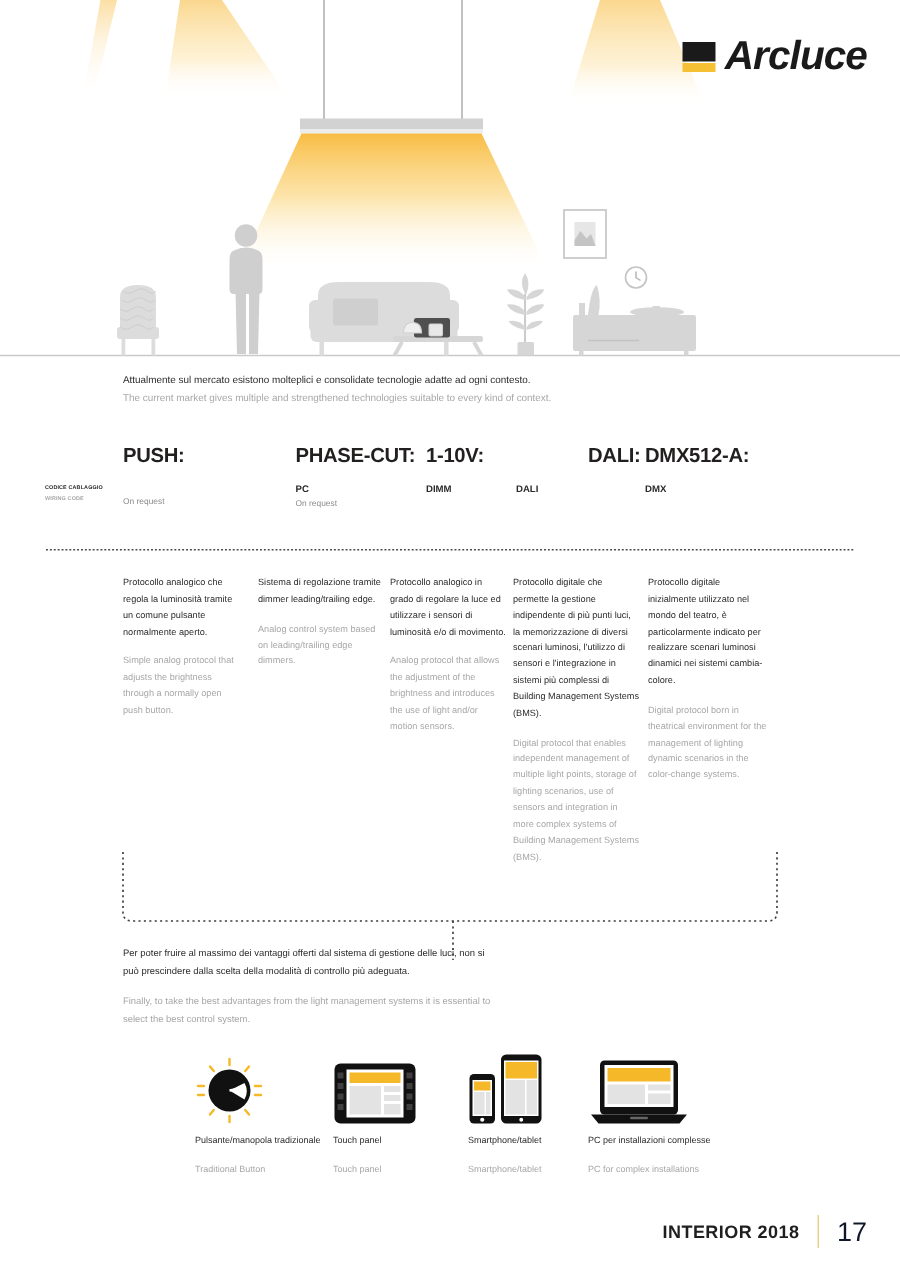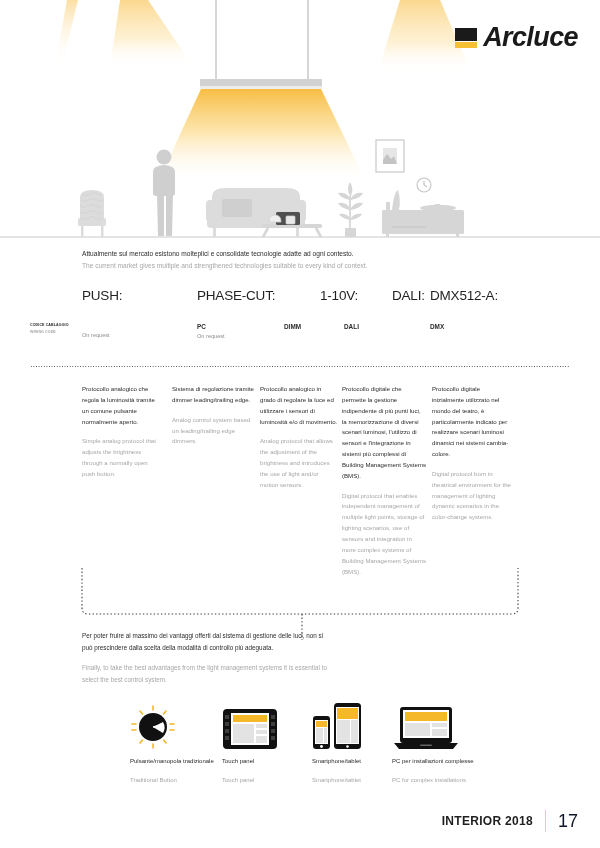--- a/index.html
+++ b/index.html
@@ -24,21 +24,21 @@
   .logo-word { font-size:27px; font-weight:bold; letter-spacing:-0.6px; color:#1a1a1a;font-style:italic; }
 
   
   .it { color:#2b2b2b; }
   .en { color:#a7a7a7; }
 
   .intro { position:absolute; left:82px; top:248px; width:460px; font-size:6.6px; line-height:1.85; }
 
   
   #headers { position:absolute; left:82px; top:288px; width:500px; height:20px; }
-  .phead { position:absolute; top:0; font-size:13.5px; font-weight:normal; white-space:nowrap; letter-spacing:-0.2px; }
+  .phead { position:absolute; top:8px; font-size:13.5px; font-weight:bold; white-space:nowrap; letter-spacing:-0.2px; }
 
   
   #codewrap { position:absolute; left:30px; top:322px; width:560px; height:30px; }
   .codelabel { position:absolute; left:0; top:0; font-size:3.6px; font-weight:bold; line-height:1.85; color:#2b2b2b; letter-spacing:0.1px; }
   .codelabel .g { color:#a7a7a7; }
   .codecell { position:absolute; top:0; width:120px; }
   .codecell .bold { font-size:6.4px; font-weight:bold; color:#2b2b2b; line-height:1.5; min-height:9px; }
   .codecell .sub { font-size:5.6px; color:#8d8d8d; line-height:1.5; }
 
   
@@ -202,21 +202,21 @@
 </div>
 
 <div class="intro">
   <div class="it">Attualmente sul mercato esistono molteplici e consolidate tecnologie adatte ad ogni contesto.</div>
   <div class="en">The current market gives multiple and strengthened technologies suitable to every kind of context.</div>
 </div>
 
 <div id="headers">
     <div class="phead" style="left: 0px;">PUSH:</div>
     <div class="phead" style="left: 115px;">PHASE-CUT:</div>
-    <div class="phead" style="left: 202px; margin-left: 36px;">1-10V:</div>
+    <div class="phead" style="left: 202px;">1-10V:</div>
     <div class="phead" style="left: 262px; padding-left: 48px;">DALI:</div>
     <div class="phead" style="left: 348px;">DMX512-A:</div>
   </div>
 
 <div id="codewrap">
   <div class="codelabel">
     <div>CODICE CABLAGGIO</div>
     <div class="g">WIRING CODE</div>
   </div>
 <div class="codecell" style="left: 52px;">

